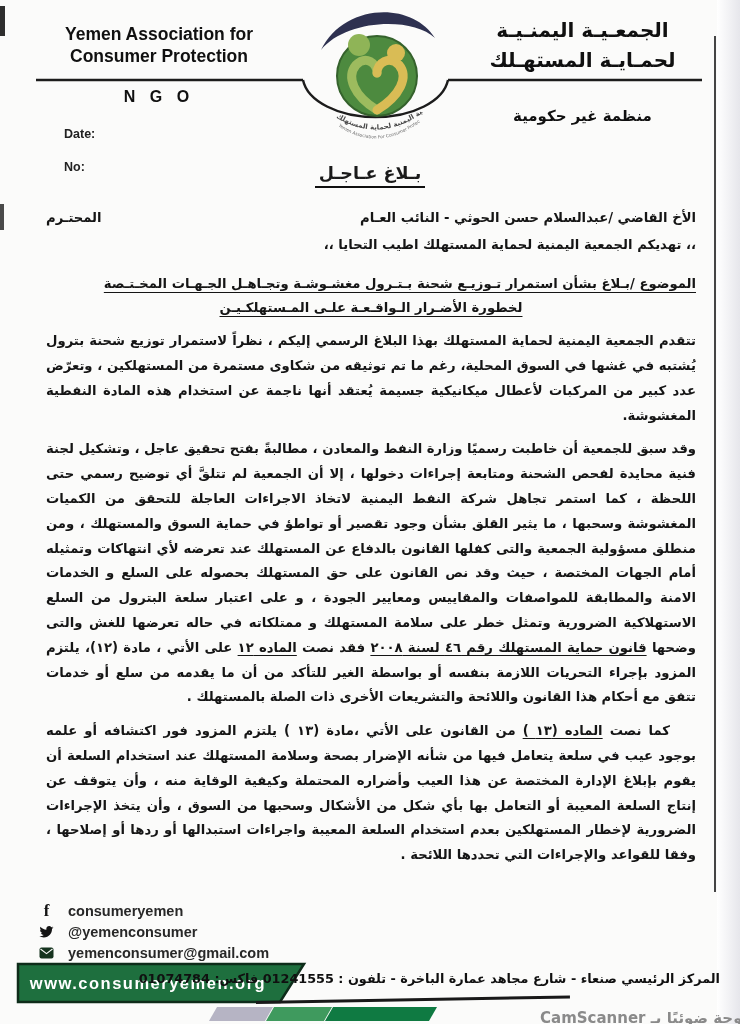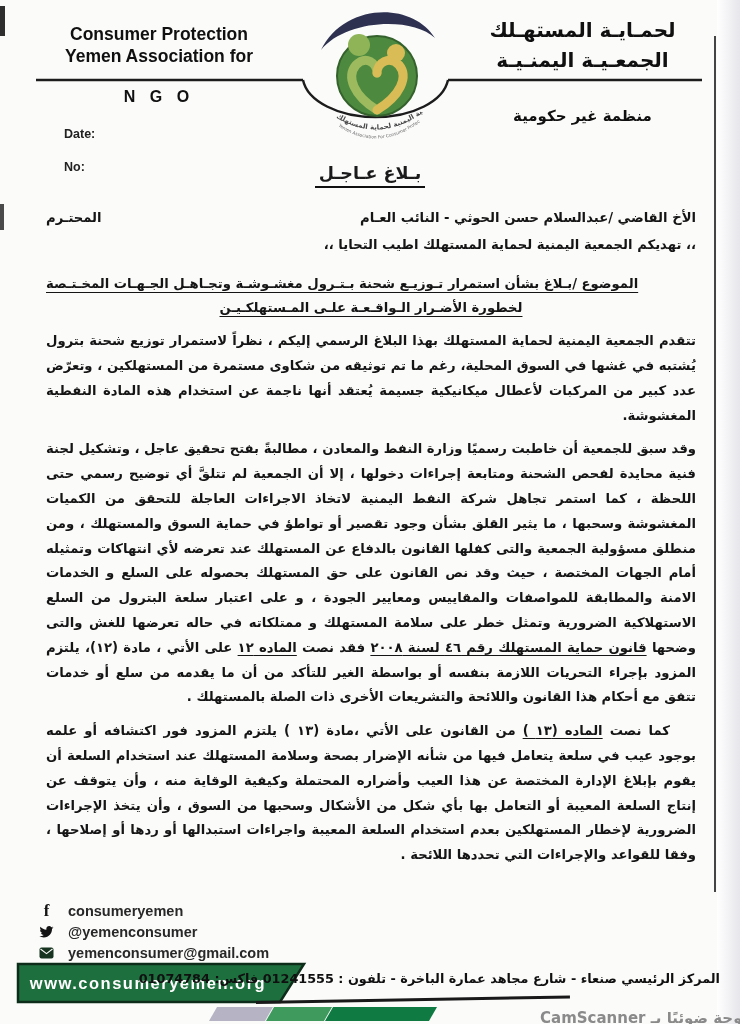--- a/index.html
+++ b/index.html
@@ -27,21 +27,21 @@
   .meta-label{position:absolute;left:64px;font-family:"Liberation Sans",sans-serif;
     font-weight:bold;font-size:12.5px;color:#222;}
   .date-label{top:127px;} .no-label{top:160px;}
   .doc-title{position:absolute;top:163px;left:0;width:100%;text-align:center;direction:rtl;}
   .doc-title span{font-weight:bold;font-size:17.5px;border-bottom:2.5px solid #101010;padding:0 4px 3px;}
   
   .letter{position:absolute;top:206px;right:44px;left:46px;direction:rtl;
     font-size:13.2px;font-weight:bold;line-height:24.8px;text-align:justify;color:#151515;}
   .recipient-row{display:flex;justify-content:space-between;align-items:baseline;}
   .salutation{text-align:right;margin:2px 0 14px;}
-  .subject1{text-align:left;text-decoration:underline;text-underline-offset:4px;}
+  .subject1{text-align:right;text-decoration:underline;text-underline-offset:4px;}
   .subject2{text-align:center;text-decoration:underline;text-underline-offset:4px;margin-bottom:2px;}
   .letter p{margin:8px 0 9px;}
   .p3{text-indent:26px;margin-bottom:0;}
   .u{text-decoration:underline;text-underline-offset:3px;}
   
   .social{position:absolute;left:38px;top:902px;display:flex;flex-direction:column;gap:5px;
     font-family:"Liberation Sans",sans-serif;font-weight:bold;font-size:14.5px;color:#282828;}
   .social-row{display:flex;align-items:center;gap:13px;}
   .icon-cell{width:17px;display:flex;justify-content:center;align-items:center;}
   .fb-glyph{font-family:"Liberation Serif",serif;font-weight:bold;font-size:17px;line-height:1;color:#141414;}
@@ -84,27 +84,27 @@
       <textPath href="#arc-ar" startOffset="6%">الجمعية اليمنية لحماية المستهلك</textPath>
     </text>
     <path id="arc-en" d="M335,124 Q377,154 420,122" fill="none"></path>
     <text font-size="4.4" fill="#6a6a6a">
       <textPath href="#arc-en" startOffset="4%">Yemen Association For Consumer Protection</textPath>
     </text>
   </g>
 </svg>
 
 <div class="org-en">
+  <div>Yemen Association for</div>
   <div>Consumer Protection</div>
-  <div>Yemen Association for</div>
 </div>
 <div class="ngo">N G O</div>
 <div class="org-ar">
+  <div>الجمعـيـة اليمنـيـة</div>
   <div>لحمـايـة المستهـلك</div>
-  <div>الجمعـيـة اليمنـيـة</div>
 </div>
 <div class="org-type">منظمة غير حكومية</div>
 
 <div class="meta-label date-label">Date:</div>
 <div class="meta-label no-label">No:</div>
 
 <div class="doc-title">
   <span>بـلاغ عـاجـل</span>
 </div>
 

